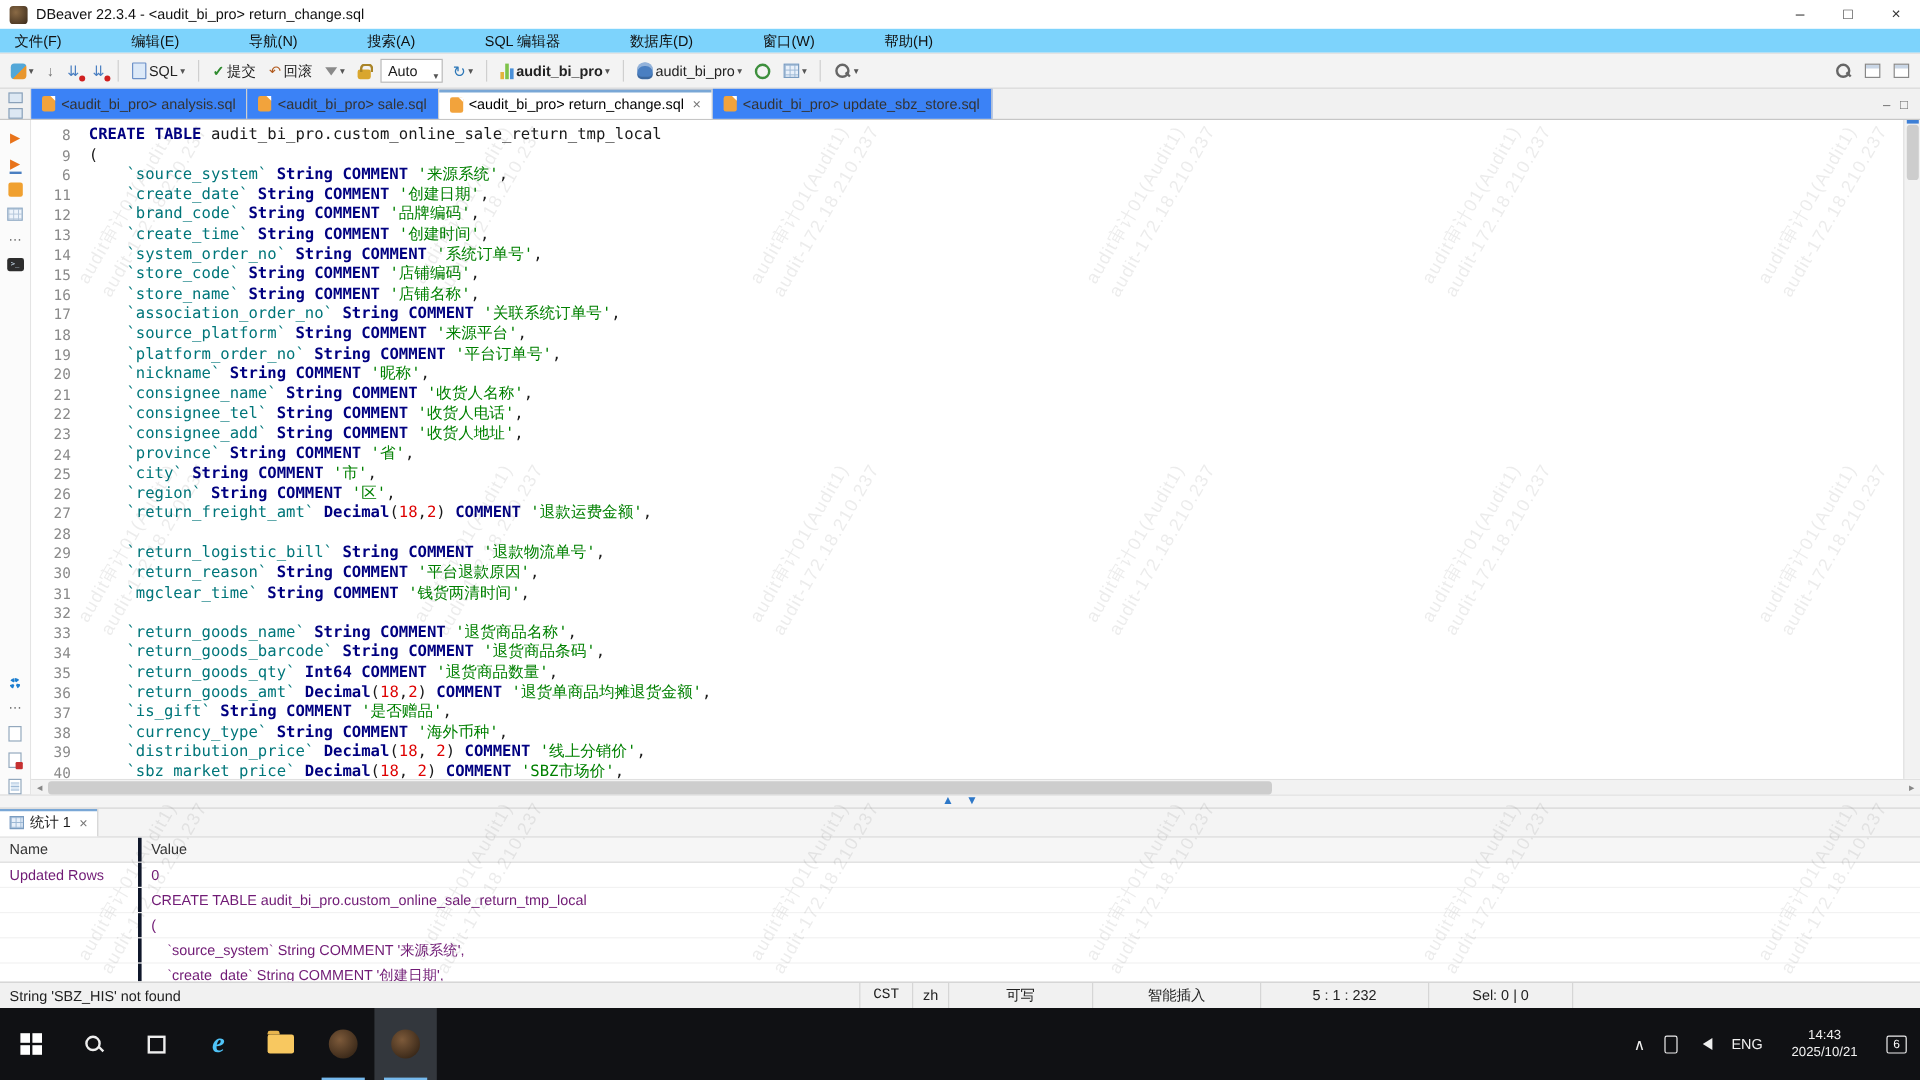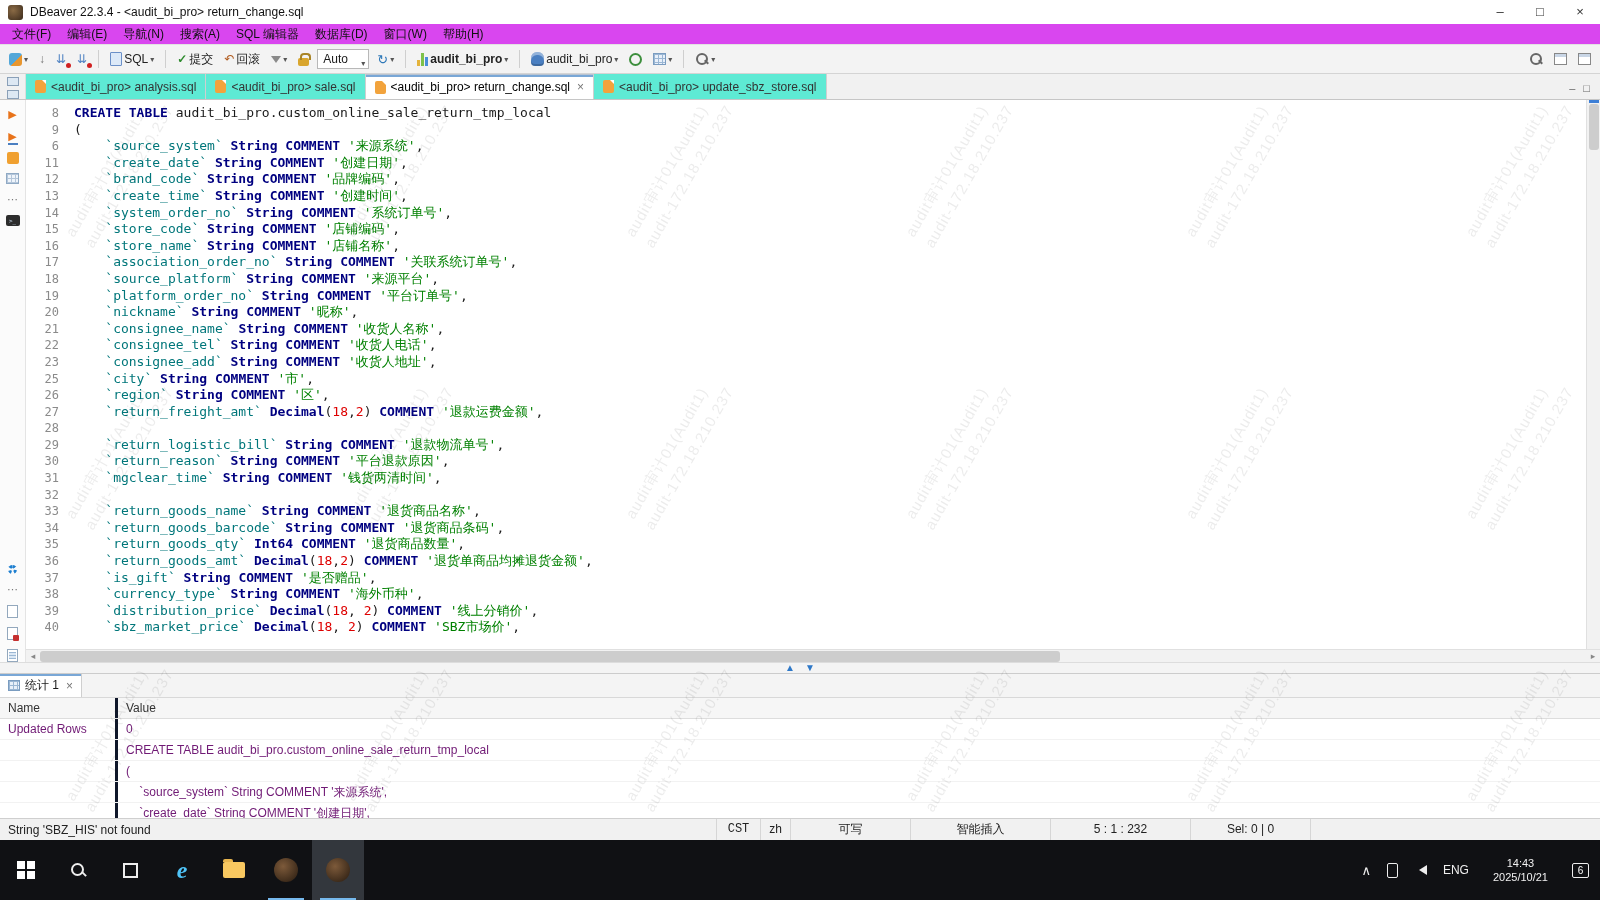--- a/index.html
+++ b/index.html
@@ -8,21 +8,21 @@
   .app { position:relative; width:1600px; height:900px; display:flex; flex-direction:column; }
 
   
   .titlebar { height:24px; display:flex; align-items:center; gap:7px; padding:0 0 0 8px; background:#fff; flex:none; }
   .app-logo { width:15px; height:15px; border-radius:3px; background:radial-gradient(circle at 35% 35%, #8a6a45, #4a3категория321 70%, #3a2a1b); background:radial-gradient(circle at 35% 35%, #8a6a45, #3a2a1b); flex:none; }
   .title-text { font-size:12px; color:#111; }
   .win-controls { margin-left:auto; display:flex; height:24px; }
   .win-btn { width:40px; text-align:center; line-height:24px; font-size:13px; color:#333; }
 
   
-  .menubar { height:20px; display:flex; align-items:center; padding-left:4px; background:#d946ef; flex:none; }
+  .menubar { height:20px; display:flex; align-items:center; padding-left:4px; background:#7dd3fc; flex:none;gap:42px; }
   .menu-item { padding:2px 8px; color:#111; cursor:default; }
 
   
   .toolbar { height:30px; background:#f3f3f3; border-top:1px solid #e2e2e2; border-bottom:1px solid #d4d4d4; display:flex; align-items:center; padding:0 6px; gap:5px; flex:none; }
   .tbtn { display:inline-flex; align-items:center; gap:2px; padding:2px 3px; border-radius:2px; color:#222; }
   .caret { font-size:8px; color:#555; }
   .tsep { width:1px; height:18px; background:#cfcfcf; margin:0 3px; flex:none; }
   .tlabel { font-size:12px; }
   .combo-box { background:#fff; border:1px solid #b8b8b8; padding:1px 14px 1px 5px; min-width:52px; height:20px; line-height:16px; position:relative; }
   .combo-box .caret { position:absolute; right:3px; top:6px; }
@@ -52,21 +52,21 @@
   .mag-ic { width:14px; height:14px; position:relative; }
   .mag-ic::before { content:''; position:absolute; left:1px; top:1px; width:8px; height:8px; border:2px solid #666; border-radius:50%; }
   .mag-ic::after { content:''; position:absolute; left:9px; top:9px; width:5px; height:2px; background:#666; transform:rotate(45deg); }
   .panel-ic { width:13px; height:12px; border:1px solid #888; background:#fff; box-shadow:inset 0 3px 0 #c9d6e6; }
 
   
   .tabbar { height:26px; background:#f1f1f1; border-bottom:1px solid #c6c6c6; display:flex; align-items:flex-end; flex:none; }
   .ministrip { width:26px; height:100%; display:flex; flex-direction:column; align-items:center; gap:4px; padding-top:3px; border-right:1px solid #ddd; }
   .mini-ic { width:12px; height:9px; border:1px solid #8aa0b8; background:#dde8f3; }
   .tab-strip { display:flex; height:100%; align-items:stretch; }
-  .tab { display:flex; align-items:center; gap:5px; padding:0 9px; border-right:1px solid #cfcfcf; color:#333; background:#5eead4; font-size:12px; white-space:nowrap; }
+  .tab { display:flex; align-items:center; gap:5px; padding:0 9px; border-right:1px solid #cfcfcf; color:#333; background:#3b82f6; font-size:12px; white-space:nowrap; }
   .tab.active { background:#fff; box-shadow:inset 0 2px 0 #79a7d6; color:#000; border-top:1px solid #b9c4d2; }
   .file-ic { width:11px; height:13px; background:#f2a33c; border-radius:2px; position:relative; }
   .file-ic::before { content:''; position:absolute; right:0; top:0; border-left:4px solid transparent; border-top:4px solid #fff; }
   .tab-close { color:#777; font-size:12px; padding-left:2px; }
   .tabbar-right { margin-left:auto; display:flex; gap:8px; padding:0 10px 5px 0; color:#666; font-size:11px; }
 
   
   .main { flex:1; display:flex; min-height:0; background:#fff; }
   .left-strip { width:26px; flex:none; border-right:1px solid #e4e4e4; display:flex; flex-direction:column; align-items:center; padding-top:8px; gap:9px; background:#fbfbfb; }
   .ls-run { color:#e8731a; font-size:11px; }
@@ -310,20 +310,21 @@
           <div class="cl"><span class="ln">14</span><span class="ct"><span>    </span><span class="idt">`system_order_no`</span><span> </span><span class="kw">String</span><span> </span><span class="kw">COMMENT</span><span> </span><span class="st">'系统订单号'</span><span>,</span></span></div>
           <div class="cl"><span class="ln">15</span><span class="ct"><span>    </span><span class="idt">`store_code`</span><span> </span><span class="kw">String</span><span> </span><span class="kw">COMMENT</span><span> </span><span class="st">'店铺编码'</span><span>,</span></span></div>
           <div class="cl"><span class="ln">16</span><span class="ct"><span>    </span><span class="idt">`store_name`</span><span> </span><span class="kw">String</span><span> </span><span class="kw">COMMENT</span><span> </span><span class="st">'店铺名称'</span><span>,</span></span></div>
           <div class="cl"><span class="ln">17</span><span class="ct"><span>    </span><span class="idt">`association_order_no`</span><span> </span><span class="kw">String</span><span> </span><span class="kw">COMMENT</span><span> </span><span class="st">'关联系统订单号'</span><span>,</span></span></div>
           <div class="cl"><span class="ln">18</span><span class="ct"><span>    </span><span class="idt">`source_platform`</span><span> </span><span class="kw">String</span><span> </span><span class="kw">COMMENT</span><span> </span><span class="st">'来源平台'</span><span>,</span></span></div>
           <div class="cl"><span class="ln">19</span><span class="ct"><span>    </span><span class="idt">`platform_order_no`</span><span> </span><span class="kw">String</span><span> </span><span class="kw">COMMENT</span><span> </span><span class="st">'平台订单号'</span><span>,</span></span></div>
           <div class="cl"><span class="ln">20</span><span class="ct"><span>    </span><span class="idt">`nickname`</span><span> </span><span class="kw">String</span><span> </span><span class="kw">COMMENT</span><span> </span><span class="st">'昵称'</span><span>,</span></span></div>
           <div class="cl"><span class="ln">21</span><span class="ct"><span>    </span><span class="idt">`consignee_name`</span><span> </span><span class="kw">String</span><span> </span><span class="kw">COMMENT</span><span> </span><span class="st">'收货人名称'</span><span>,</span></span></div>
           <div class="cl"><span class="ln">22</span><span class="ct"><span>    </span><span class="idt">`consignee_tel`</span><span> </span><span class="kw">String</span><span> </span><span class="kw">COMMENT</span><span> </span><span class="st">'收货人电话'</span><span>,</span></span></div>
           <div class="cl"><span class="ln">23</span><span class="ct"><span>    </span><span class="idt">`consignee_add`</span><span> </span><span class="kw">String</span><span> </span><span class="kw">COMMENT</span><span> </span><span class="st">'收货人地址'</span><span>,</span></span></div>
+          <div class="cl"><span class="ln">24</span><span class="ct"><span>    </span><span class="idt">`province`</span><span> </span><span class="kw">String</span><span> </span><span class="kw">COMMENT</span><span> </span><span class="st">'省'</span><span>,</span></span></div>
           <div class="cl"><span class="ln">25</span><span class="ct"><span>    </span><span class="idt">`city`</span><span> </span><span class="kw">String</span><span> </span><span class="kw">COMMENT</span><span> </span><span class="st">'市'</span><span>,</span></span></div>
           <div class="cl"><span class="ln">26</span><span class="ct"><span>    </span><span class="idt">`region`</span><span> </span><span class="kw">String</span><span> </span><span class="kw">COMMENT</span><span> </span><span class="st">'区'</span><span>,</span></span></div>
           <div class="cl"><span class="ln">27</span><span class="ct"><span>    </span><span class="idt">`return_freight_amt`</span><span> </span><span class="kw">Decimal</span><span>(</span><span class="num">18</span><span>,</span><span class="num">2</span><span>)</span><span> </span><span class="kw">COMMENT</span><span> </span><span class="st">'退款运费金额'</span><span>,</span></span></div>
           <div class="cl"><span class="ln">28</span></div>
           <div class="cl"><span class="ln">29</span><span class="ct"><span>    </span><span class="idt">`return_logistic_bill`</span><span> </span><span class="kw">String</span><span> </span><span class="kw">COMMENT</span><span> </span><span class="st">'退款物流单号'</span><span>,</span></span></div>
           <div class="cl"><span class="ln">30</span><span class="ct"><span>    </span><span class="idt">`return_reason`</span><span> </span><span class="kw">String</span><span> </span><span class="kw">COMMENT</span><span> </span><span class="st">'平台退款原因'</span><span>,</span></span></div>
           <div class="cl"><span class="ln">31</span><span class="ct"><span>    </span><span class="idt">`mgclear_time`</span><span> </span><span class="kw">String</span><span> </span><span class="kw">COMMENT</span><span> </span><span class="st">'钱货两清时间'</span><span>,</span></span></div>
           <div class="cl"><span class="ln">32</span></div>
           <div class="cl"><span class="ln">33</span><span class="ct"><span>    </span><span class="idt">`return_goods_name`</span><span> </span><span class="kw">String</span><span> </span><span class="kw">COMMENT</span><span> </span><span class="st">'退货商品名称'</span><span>,</span></span></div>
           <div class="cl"><span class="ln">34</span><span class="ct"><span>    </span><span class="idt">`return_goods_barcode`</span><span> </span><span class="kw">String</span><span> </span><span class="kw">COMMENT</span><span> </span><span class="st">'退货商品条码'</span><span>,</span></span></div>

